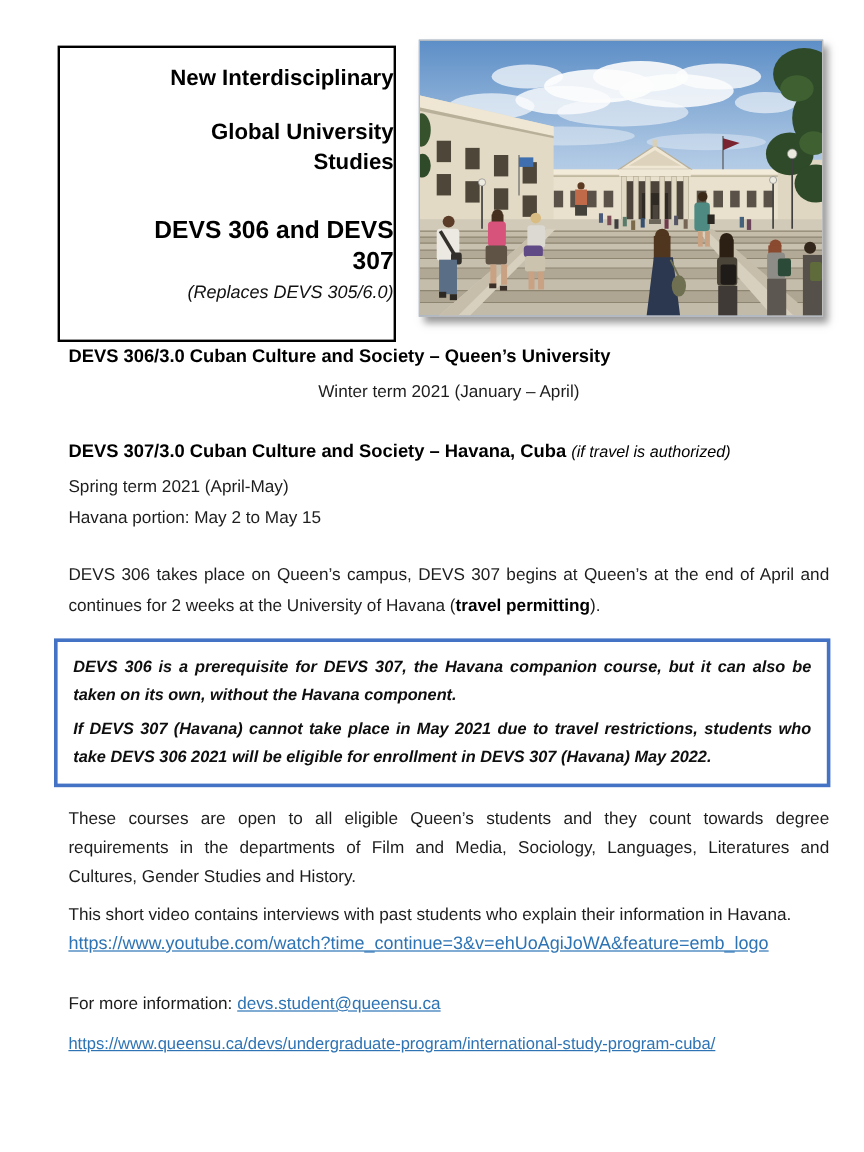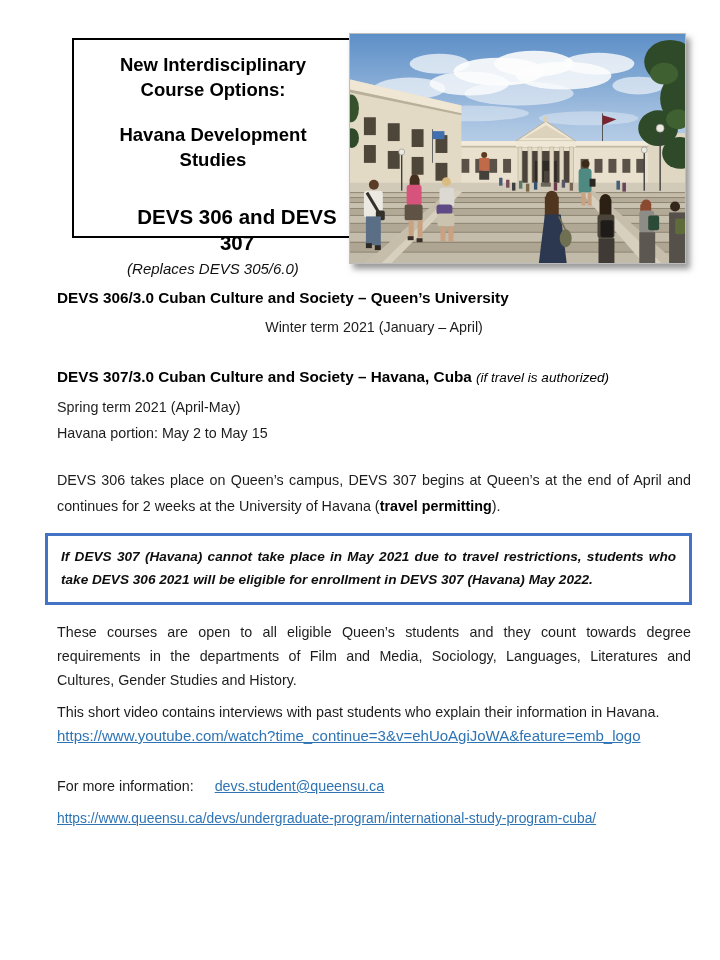--- a/index.html
+++ b/index.html
@@ -9,25 +9,24 @@
     background: #ffffff;
     font-family: "Liberation Sans", "DejaVu Sans", sans-serif;
     color: #1d1d1d;
     position: relative;
     overflow: hidden;
   }
 
   
   .title-box {
     position: absolute; left: 48px; top: 38px;
-    width: 282px; height: 200px;
+    width: 282px; height: 247px;
     border: 2px solid #000;
-    text-align: center;
+    text-align: right;
     padding-top: 12px;
-    margin-left: 24px;
   }
   .tb-main { font-weight: bold; font-size: 18.5px; line-height: 25px; color: #000; }
   .tb-group2 { margin-top: 20px; }
   .tb-codes { font-weight: bold; font-size: 20.5px; line-height: 26px; margin-top: 32px; color: #000; padding-left: 48px; }
   .tb-note { font-style: italic; font-size: 15px; line-height: 19px; margin-top: 3px; color: #111; }
 
   
   .photo-fig {
     position: absolute; left: 349px; top: 33px;
     width: 337px; height: 231px; margin: 0;
@@ -69,32 +68,31 @@
   .elig { margin: 15px 0 0; line-height: 24px; text-align: justify; }
   .videop { margin: 10px 0 0; line-height: 21px; text-align: justify; }
 
   a.link {
     color: var(--link-color, #2E74B5);
     text-decoration: underline;
     cursor: pointer;
   }
   .ylink { display: inline-block; margin-top: 4px; font-size: 15px; }
   .contact-line { margin-top: 31px; line-height: 22px; }
-  .contact-line .clabel { margin-right: 21px; }
+  .contact-line .clabel { margin-right: 4px; }
   .plink { display: inline-block; margin-top: 14px; font-size: 13.8px; }
 </style>
 </head>
 <body>
 
 <div>
 
   <div class="title-box" style="border-color: rgb(0, 0, 0);">
     <div class="tb-main">New Interdisciplinary</div>
-    <div class="tb-main">Course Options:</div>
-    <div class="tb-main tb-group2">Havana Development</div>
+    <div class="tb-main tb-group2">Global University</div>
     <div class="tb-main">Studies</div>
     <div class="tb-codes">DEVS 306 and DEVS 307</div>
     <div class="tb-note">(Replaces DEVS 305/6.0)</div>
   </div>
 
   <figure class="photo-fig">
     <svg viewBox="0 0 337 231" preserveAspectRatio="none">
       <defs>
         <linearGradient id="sky" x1="0" y1="0" x2="0" y2="1">
           <stop offset="0" stop-color="#5d8fc7"></stop>
@@ -309,20 +307,21 @@
     <h3 class="course-head">DEVS 306/3.0 Cuban Culture and Society – Queen’s University</h3>
     <p class="line winter">Winter term 2021 (January – April)</p>
 
     <h3 class="course-head h307"><span>DEVS 307/3.0 Cuban Culture and Society – Havana, Cuba </span><span class="head-note">(if travel is authorized)</span></h3>
     <p class="line spring">Spring term 2021 (April-May)</p>
     <p class="line tight">Havana portion: May 2 to May 15</p>
 
     <p class="overview"><span>DEVS 306 takes place on Queen’s campus, DEVS 307 begins at Queen’s at the end of April and continues for 2 weeks at the University of Havana (</span><b>travel permitting</b><span>).</span></p>
 
     <div class="notice" style="border-color: rgb(68, 114, 196);">
+      <p>DEVS 306 is a prerequisite for DEVS 307, the Havana companion course, but it can also be taken on its own, without the Havana component.</p>
       <p>If DEVS 307 (Havana) cannot take place in May 2021 due to travel restrictions, students who take DEVS 306 2021 will be eligible for enrollment in DEVS 307 (Havana) May 2022.</p>
     </div>
 
     <p class="elig">These courses are open to all eligible Queen’s students and they count towards degree requirements in the departments of Film and Media, Sociology, Languages, Literatures and Cultures, Gender Studies and History.</p>
 
     <p class="videop">This short video contains interviews with past students who explain their information in Havana.</p>
     <a class="link ylink">https://www.youtube.com/watch?time_continue=3&amp;v=ehUoAgiJoWA&amp;feature=emb_logo</a>
 
     <div class="contact-line">
       <span class="clabel">For more information:</span><a class="link">devs.student@queensu.ca</a>

